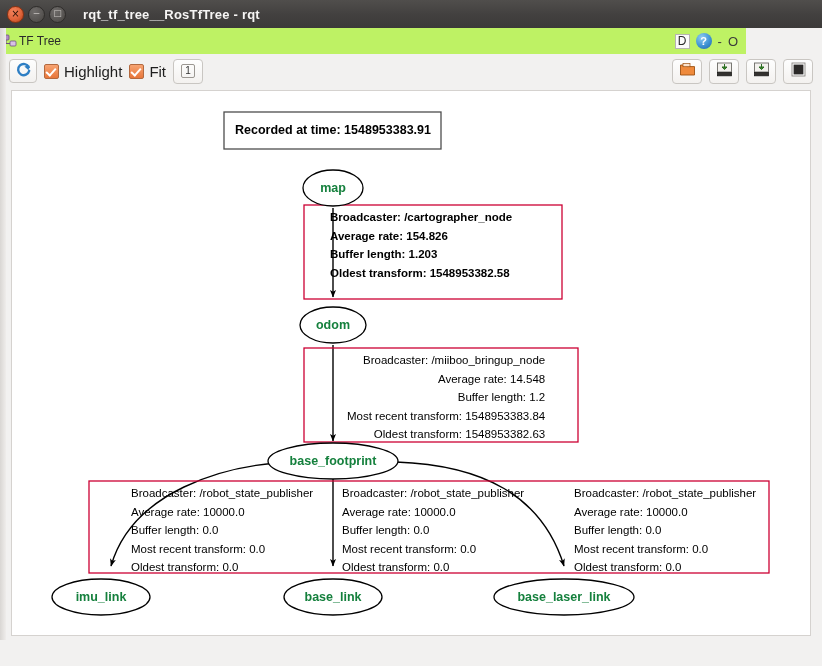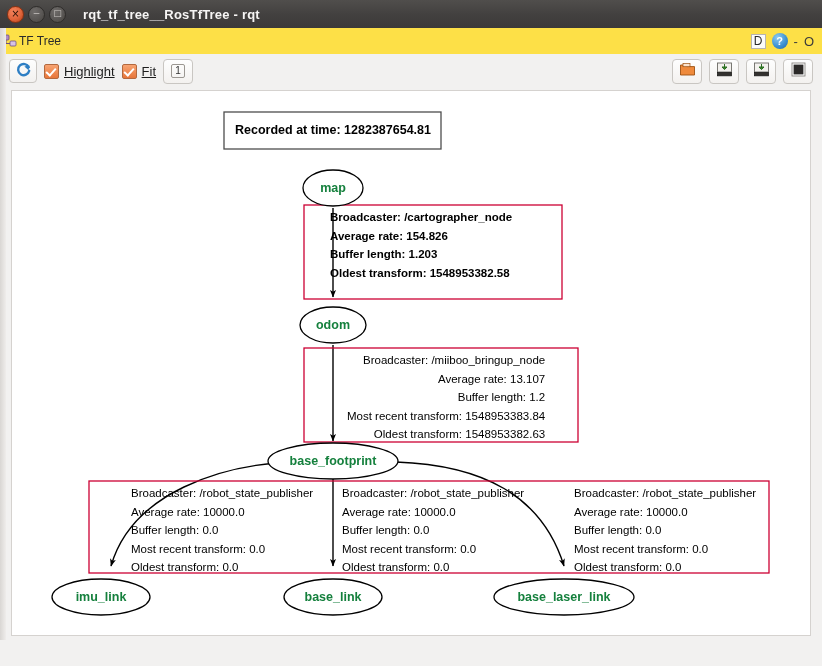--- a/index.html
+++ b/index.html
@@ -65,23 +65,23 @@
     font-weight: bold;
     margin-left: 13px;
     letter-spacing: 0.2px;
     white-space: nowrap;
   }
 
   
   #dock-titlebar {
     position: absolute;
     left: 0; top: 28px;
-    width: 822px;
+    width: 746px;
     height: 26px;
-    background: #fde047;
+    background: #bef264;
     display: flex;
     align-items: center;
     box-sizing: border-box;
     padding: 0 8px 0 2px;
   }
   #dock-icon {
     width: 16px; height: 16px;
     flex: none;
     position: relative;
     margin-right: 1px;
@@ -163,24 +163,23 @@
   .cbox::after {
     content: "";
     position: absolute;
     left: 3px; top: 1px;
     width: 4px; height: 8px;
     border: solid #ffffff;
     border-width: 0 2px 2px 0;
     transform: rotate(42deg);
   }
   .tb-label {
-    font-size: 13px;
+    font-size: 15px;
     color: #1e1e1e;
     white-space: nowrap;
-    text-decoration: underline;
   }
   #tb-spacer { flex: 1 1 auto; }
   .tb-btn-wide {
     width: 30px; height: 25px;
   }
   .numbox {
     border: 1px solid #9b9792;
     border-radius: 2px;
     font-size: 10px;
     padding: 0px 3px;
@@ -372,39 +371,39 @@
         <line x1="321" y1="390" x2="321" y2="482" stroke="#cc0033" stroke-width="0"></line>
 
         <ellipse cx="321" cy="97" rx="30" ry="18" fill="#ffffff" stroke="#000000" stroke-width="1.3"></ellipse>
         <ellipse cx="321" cy="234" rx="33" ry="18" fill="#ffffff" stroke="#000000" stroke-width="1.3"></ellipse>
         <ellipse cx="321" cy="370" rx="65" ry="18" fill="#ffffff" stroke="#000000" stroke-width="1.3"></ellipse>
         <ellipse cx="89" cy="506" rx="49" ry="18" fill="#ffffff" stroke="#000000" stroke-width="1.3"></ellipse>
         <ellipse cx="321" cy="506" rx="49" ry="18" fill="#ffffff" stroke="#000000" stroke-width="1.3"></ellipse>
         <ellipse cx="552" cy="506" rx="70" ry="18" fill="#ffffff" stroke="#000000" stroke-width="1.3"></ellipse>
       </svg>
 
-      <div class="recorded-text" style="left:321px; top:39px;">Recorded at time: 1282387654.81</div>
+      <div class="recorded-text" style="left:321px; top:39px;">Recorded at time: 1548953383.91</div>
 
       <div class="node-text" style="left:321px; top:97px;">map</div>
       <div class="node-text" style="left:321px; top:234px;">odom</div>
       <div class="node-text" style="left:321px; top:370px;">base_footprint</div>
       <div class="node-text" style="left:89px; top:506px;">imu_link</div>
       <div class="node-text" style="left:321px; top:506px;">base_link</div>
       <div class="node-text" style="left:552px; top:506px;">base_laser_link</div>
 
       <div class="info-block" style="left:318px; top:117px;font-weight:bold;">
         <div>Broadcaster: /cartographer_node</div>
         <div>Average rate: 154.826</div>
         <div>Buffer length: 1.203</div>
         <div>Oldest transform: 1548953382.58</div>
       </div>
 
       <div class="info-block" style="left:335px; top:260px;text-align:right;">
         <div>Broadcaster: /miiboo_bringup_node</div>
-        <div>Average rate: 13.107</div>
+        <div>Average rate: 14.548</div>
         <div>Buffer length: 1.2</div>
         <div>Most recent transform: 1548953383.84</div>
         <div>Oldest transform: 1548953382.63</div>
       </div>
 
       <div class="info-block" style="left:119px; top:393px;">
         <div>Broadcaster: /robot_state_publisher</div>
         <div>Average rate: 10000.0</div>
         <div>Buffer length: 0.0</div>
         <div>Most recent transform: 0.0</div>

